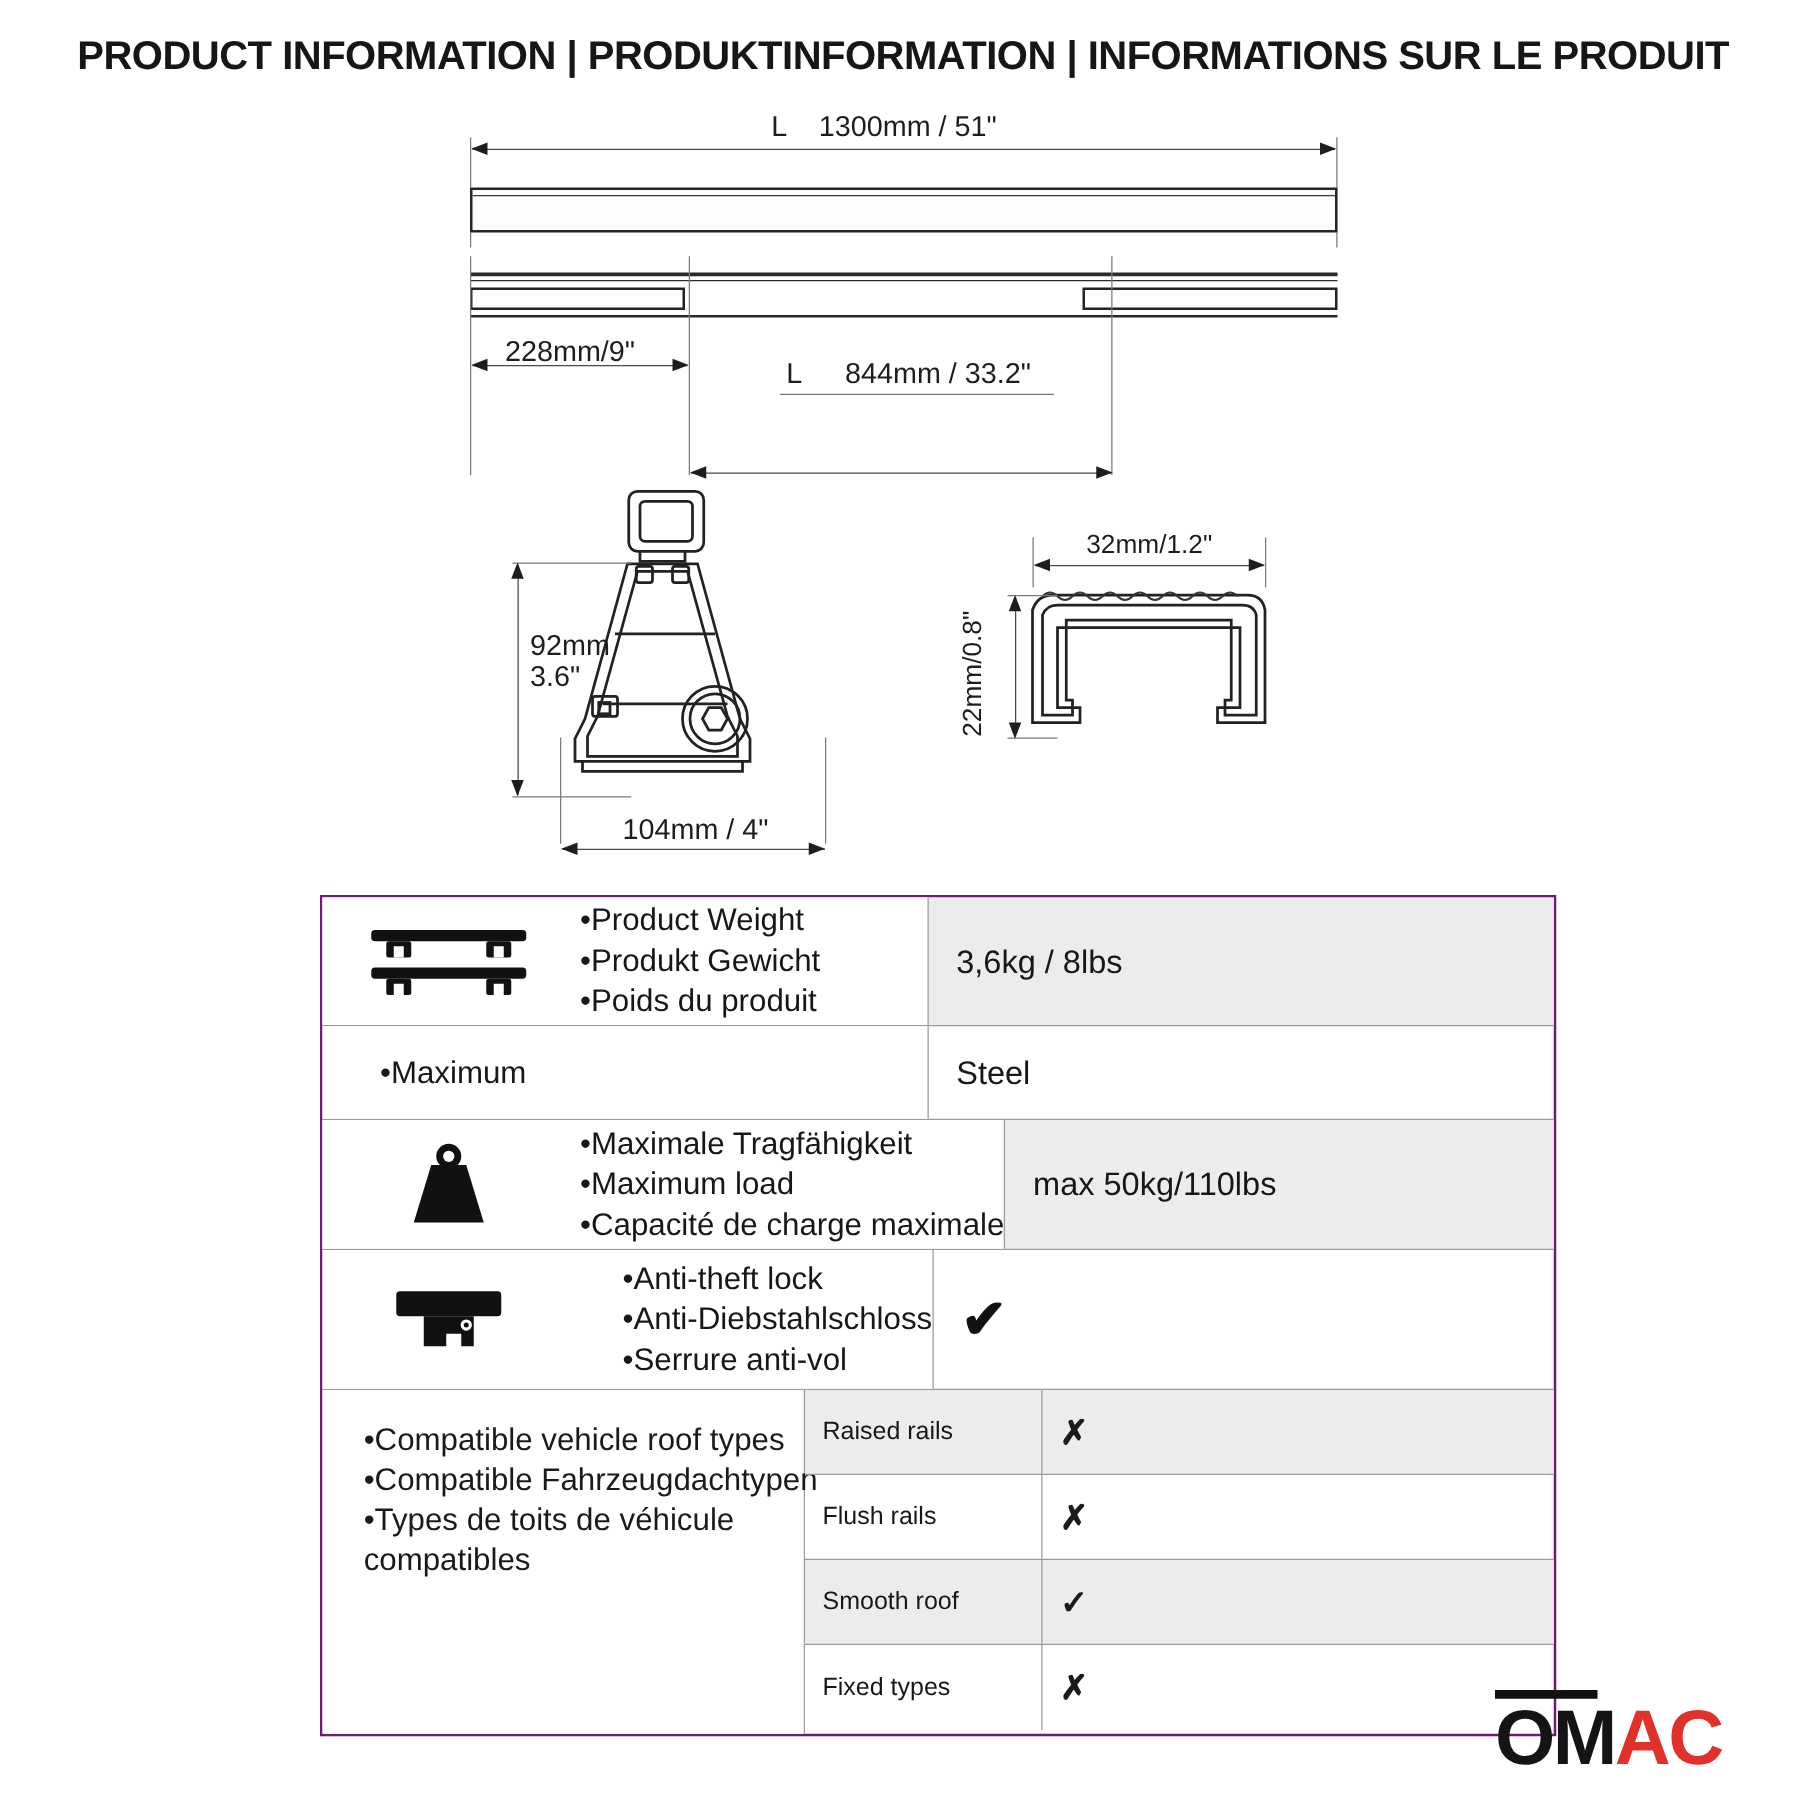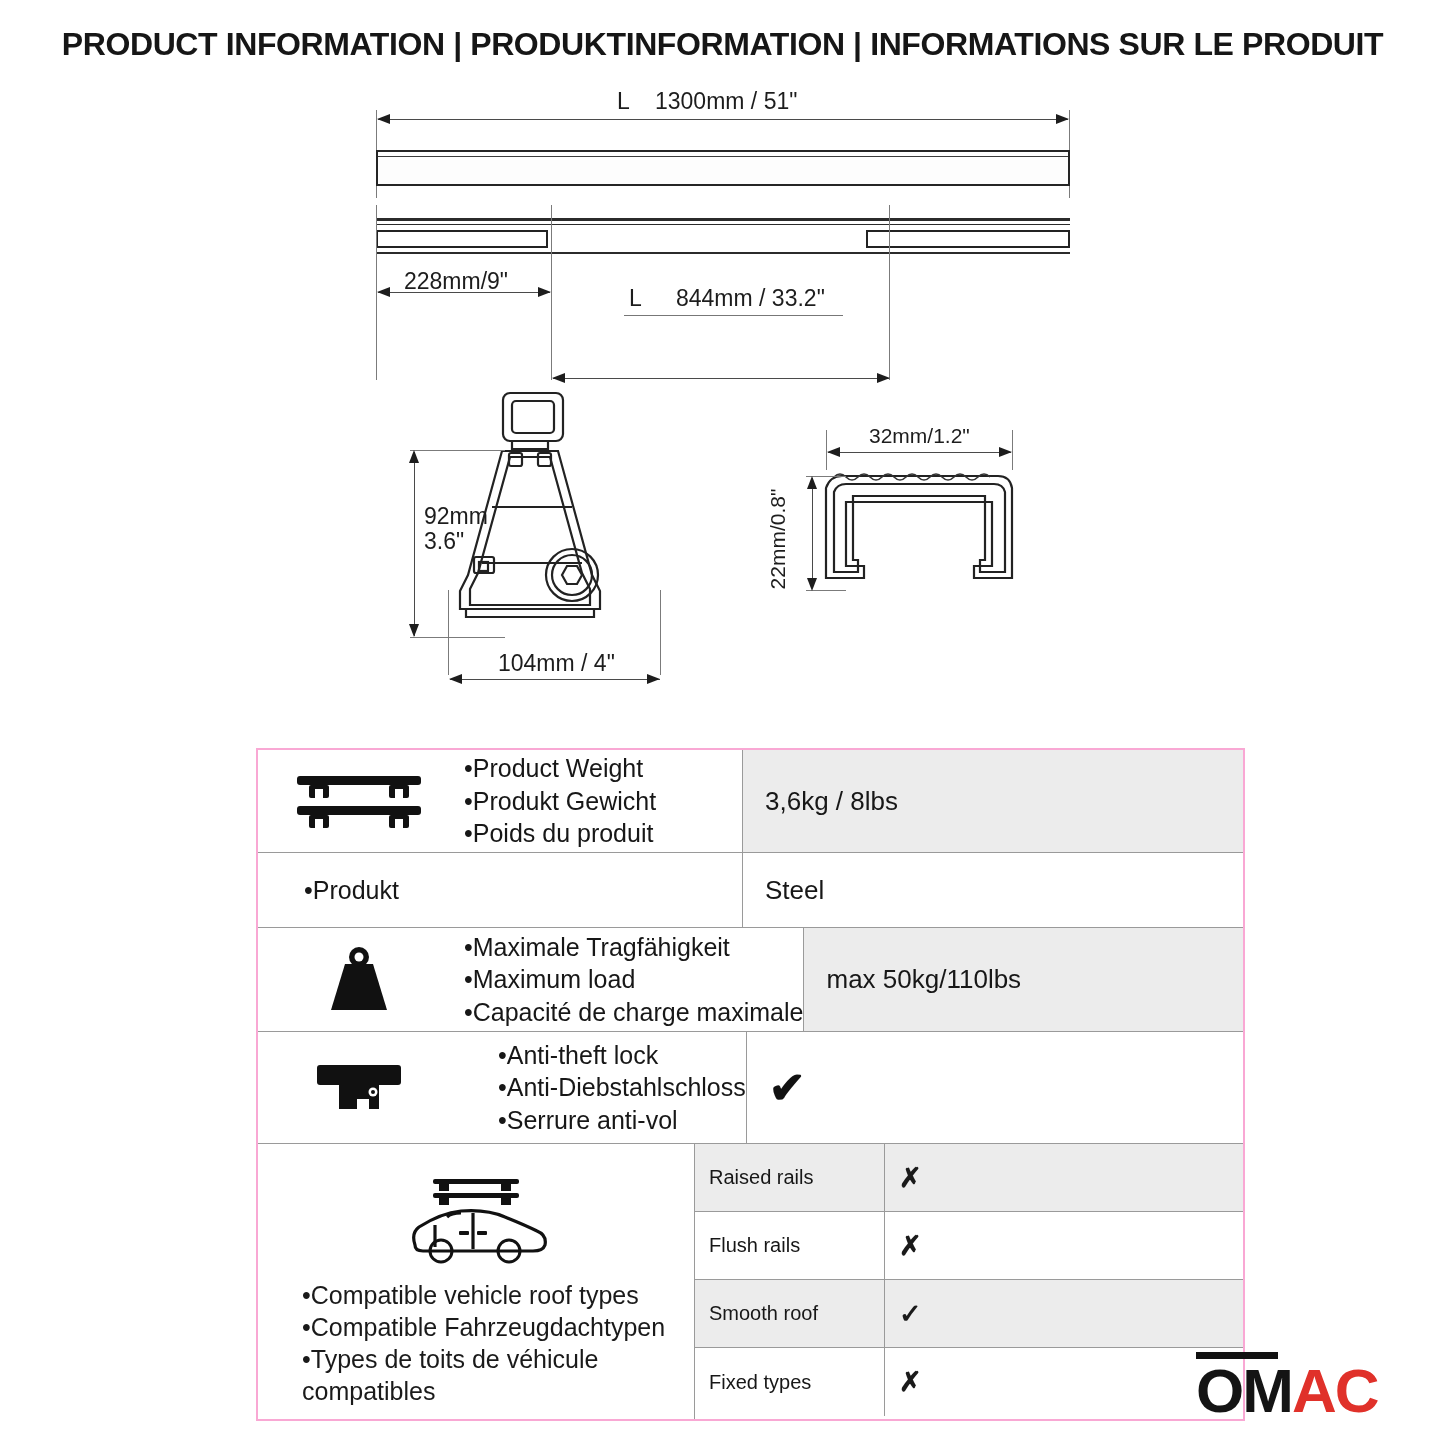--- a/index.html
+++ b/index.html
@@ -48,22 +48,22 @@
   .side-wrap{position:absolute;left:376px;top:212px;width:694px;height:46px;}
   .side-line{position:absolute;background:#2b2b2b;}
   .foot-block{position:absolute;border:2px solid #232323;background:#fff;box-sizing:border-box;}
 
   
   .foot-svg{position:absolute;left:400px;top:385px;}
   .xsec-svg{position:absolute;left:820px;top:462px;}
 
   
   .spec{
-    position:absolute;left:256px;top:748px;width:989px;
-    border:2px solid #f9a8d4;
+    position:absolute;left:256px;top:716px;width:989px;
+    border:2px solid #701a75;
     box-sizing:border-box;
     background:#fff;
   }
   .srow{display:flex;border-bottom:1px solid #9a9a9a;box-sizing:border-box;}
   .srow:last-child{border-bottom:none;}
   .srow.shade{background:#ececec;}
   .scell-icon{
     width:202px;flex:none;display:flex;align-items:center;justify-content:center;
     background:#fff;box-sizing:border-box;
   }
@@ -75,22 +75,22 @@
   .scell-value{
     width:500px;flex:none;display:flex;align-items:center;
     font-size:26px;color:#171717;padding-left:22px;box-sizing:border-box;
   }
   .bullets span{display:block;white-space:nowrap;}
   .check{font-size:44px;font-weight:bold;line-height:1;color:#111;}
 
   
   .roofrow{display:flex;border-bottom:none;}
   .roof-left{
-    width:437px;flex:none;border-right:1px solid #9a9a9a;box-sizing:border-box;
-    display:flex;flex-direction:column;align-items:center;justify-content:flex-end;
+    width:386px;flex:none;border-right:1px solid #9a9a9a;box-sizing:border-box;
+    display:flex;flex-direction:row;align-items:center;justify-content:center;
     background:#fff;padding:10px 0 12px;
   }
   .roof-left .bullets{font-size:25px;line-height:1.28;align-self:flex-start;padding-left:44px;margin-top:14px;}
   .roof-left .bullets span{white-space:nowrap;}
   .roof-right{flex:1;display:flex;flex-direction:column;}
   .roofline{display:flex;height:68px;border-bottom:1px solid #9a9a9a;box-sizing:border-box;}
   .roofline:last-child{border-bottom:none;}
   .roofline.shade{background:#ececec;}
   .roof-name{
     width:190px;flex:none;display:flex;align-items:center;
@@ -232,21 +232,21 @@
           <span>•Poids du produit</span>
         </div>
       </div>
       <div class="scell-value">3,6kg / 8lbs</div>
     </div>
 
     <div class="srow" style="height:75px;">
       <div class="scell-icon"></div>
       <div class="scell-label">
         <div class="bullets" style="margin-left:-160px;">
-          <span>•Produkt</span>
+          <span>•Maximum</span>
         </div>
       </div>
       <div class="scell-value">Steel</div>
     </div>
 
     <div class="srow shade" style="height:104px;">
       <div class="scell-icon">
         <svg width="80" height="72" viewBox="0 0 80 72">
           <g fill="#111">
             <circle cx="40" cy="13" r="10"></circle>

